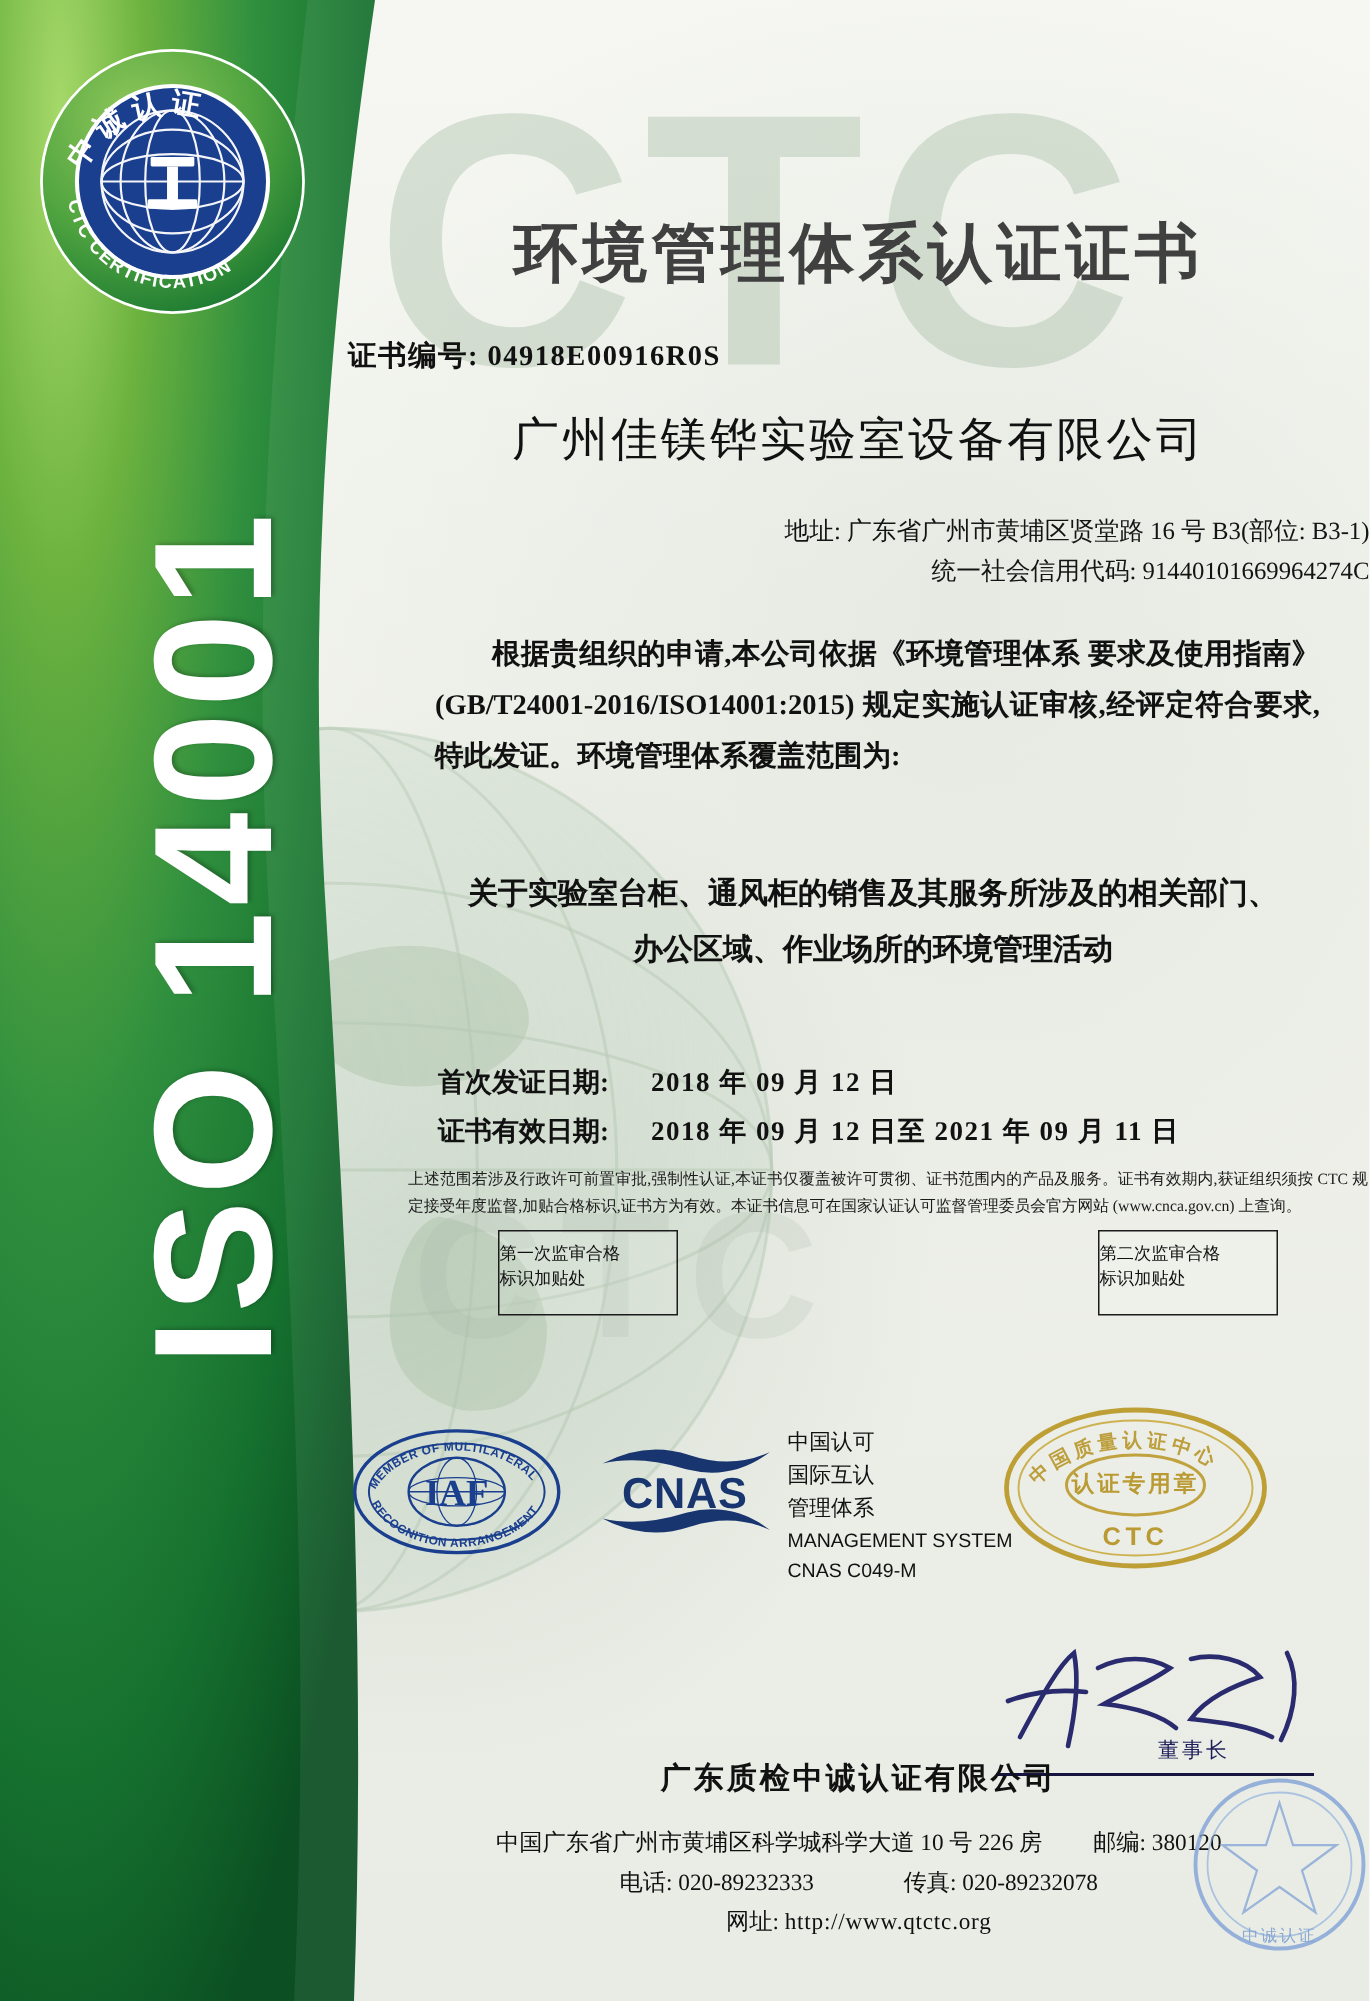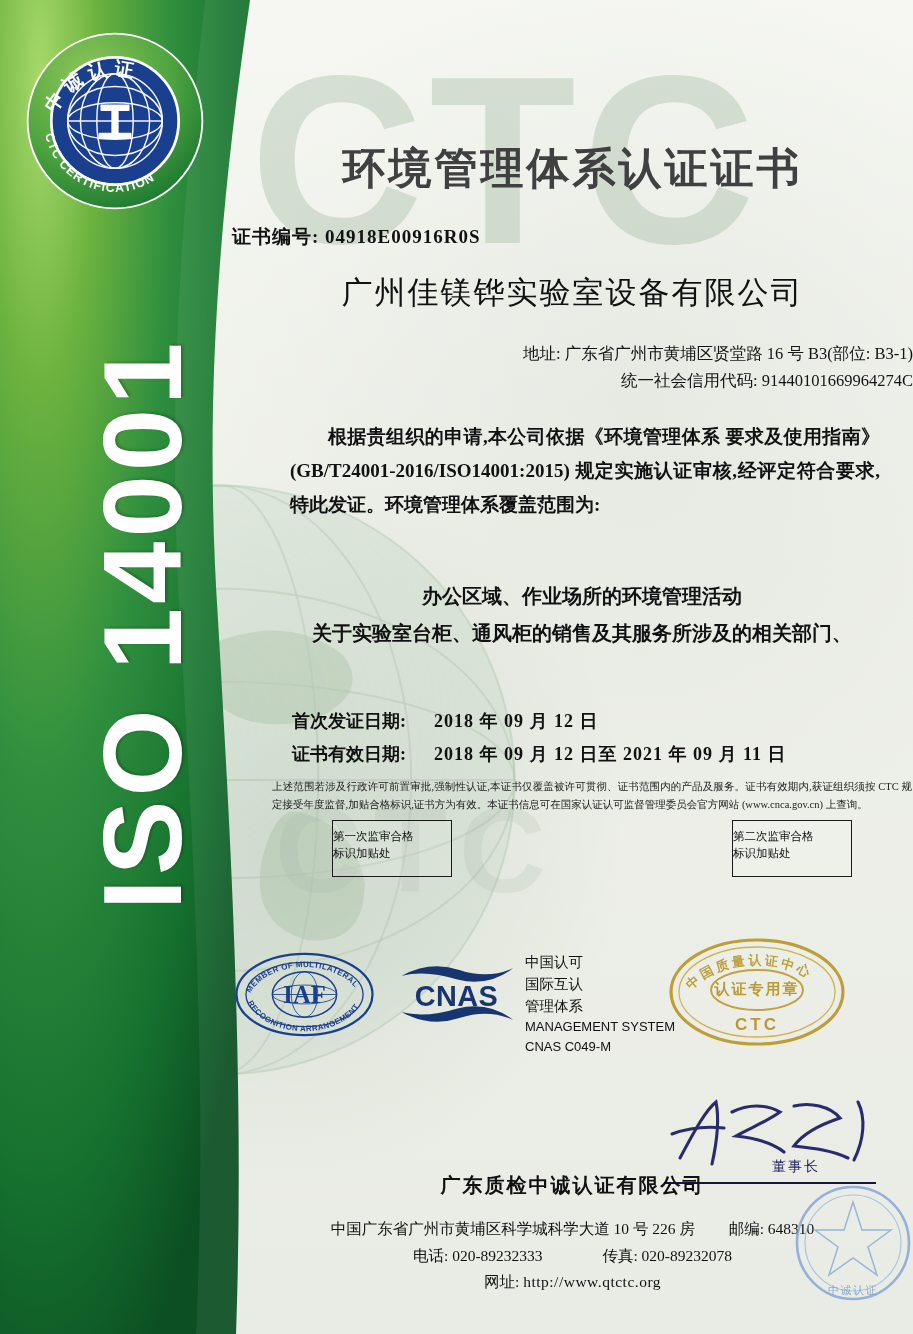--- a/index.html
+++ b/index.html
@@ -395,22 +395,22 @@
     <div class="company">广州佳镁铧实验室设备有限公司</div>
 
     <div class="addr-block">
       <div>地址: 广东省广州市黄埔区贤堂路 16 号 B3(部位: B3-1)</div>
       <div>统一社会信用代码: 91440101669964274C</div>
     </div>
 
     <div class="body-text">根据贵组织的申请,本公司依据《环境管理体系 要求及使用指南》(GB/T24001-2016/ISO14001:2015) 规定实施认证审核,经评定符合要求,特此发证。环境管理体系覆盖范围为:</div>
 
     <div class="scope">
+      <div>关于实验室台柜、通风柜的销售及其服务所涉及的相关部门、</div>
       <div>办公区域、作业场所的环境管理活动</div>
-      <div>关于实验室台柜、通风柜的销售及其服务所涉及的相关部门、</div>
     </div>
 
     <div class="dates">
       <div class="row">
         <span class="lbl">首次发证日期:</span>
         <span class="val">2018 年 09 月 12 日</span>
       </div>
       <div class="row">
         <span class="lbl">证书有效日期:</span>
         <span class="val">2018 年 09 月 12 日至 2021 年 09 月 11 日</span>
@@ -503,21 +503,21 @@
     <div class="sig-label">董事长</div>
     <div class="sig-line"></div>
 
     <div class="footer-org">广东质检中诚认证有限公司</div>
 
     <div class="footer-lines">
       <div>
         <span>中国广东省广州市黄埔区科学城科学大道 10 号 226 房</span>
         <span class="sp"></span>
         <span>邮编:</span>
-        <span>648310</span>
+        <span>380120</span>
       </div>
       <div>
         <span>电话:</span>
         <span>020-89232333</span>
         <span class="sp"></span><span class="sp"></span>
         <span>传真:</span>
         <span>020-89232078</span>
       </div>
       <div>
         <span>网址:</span>

